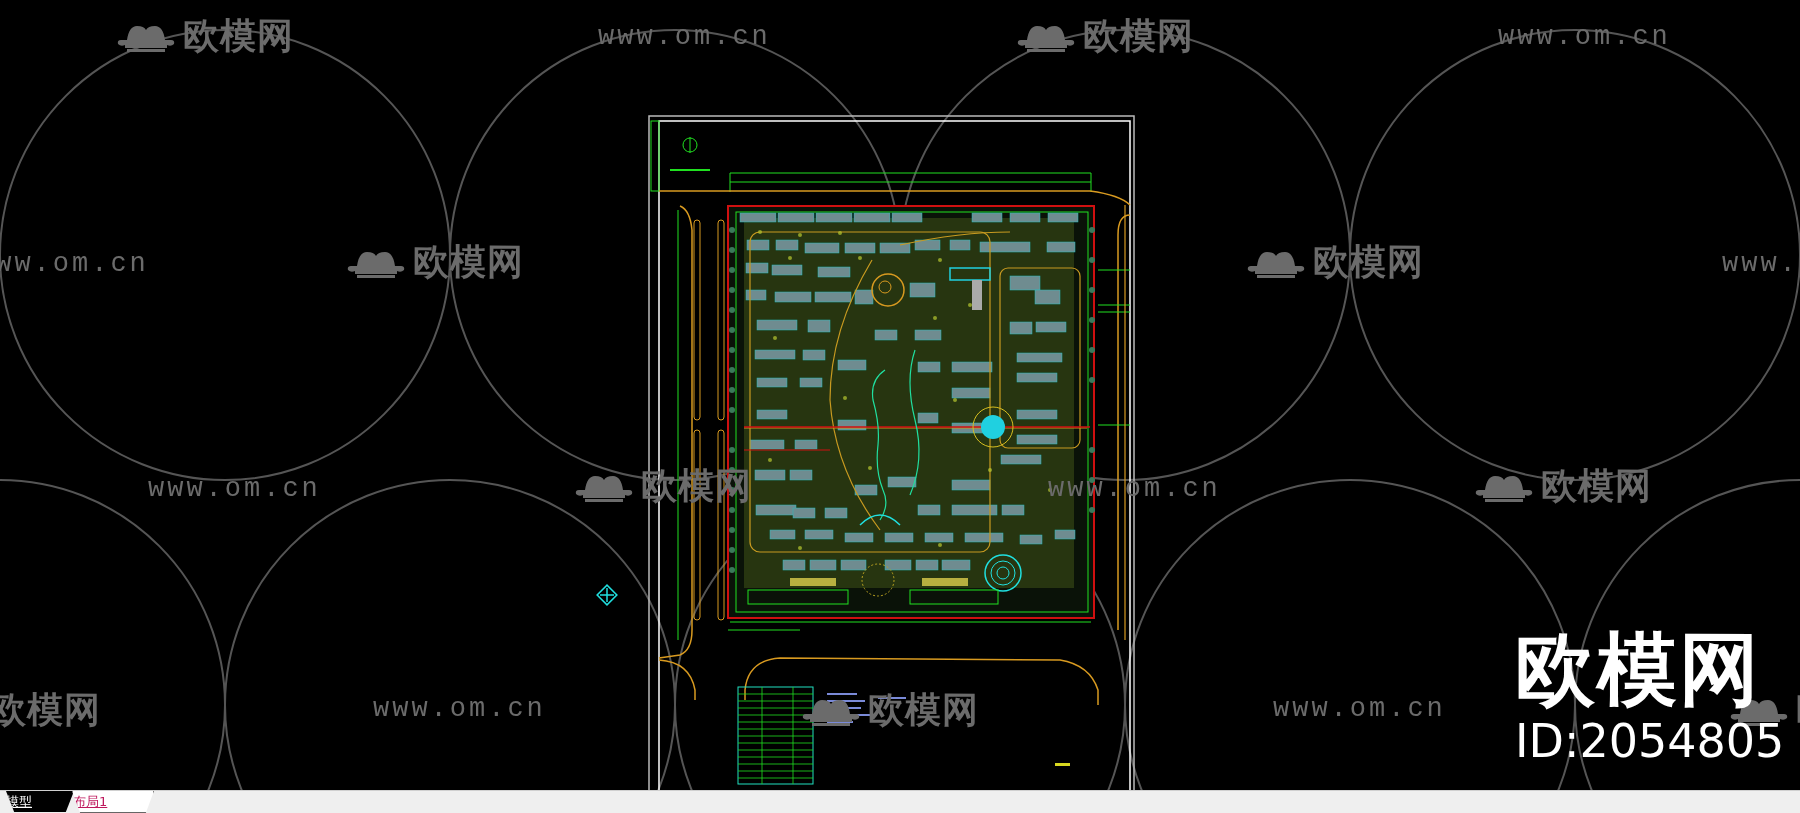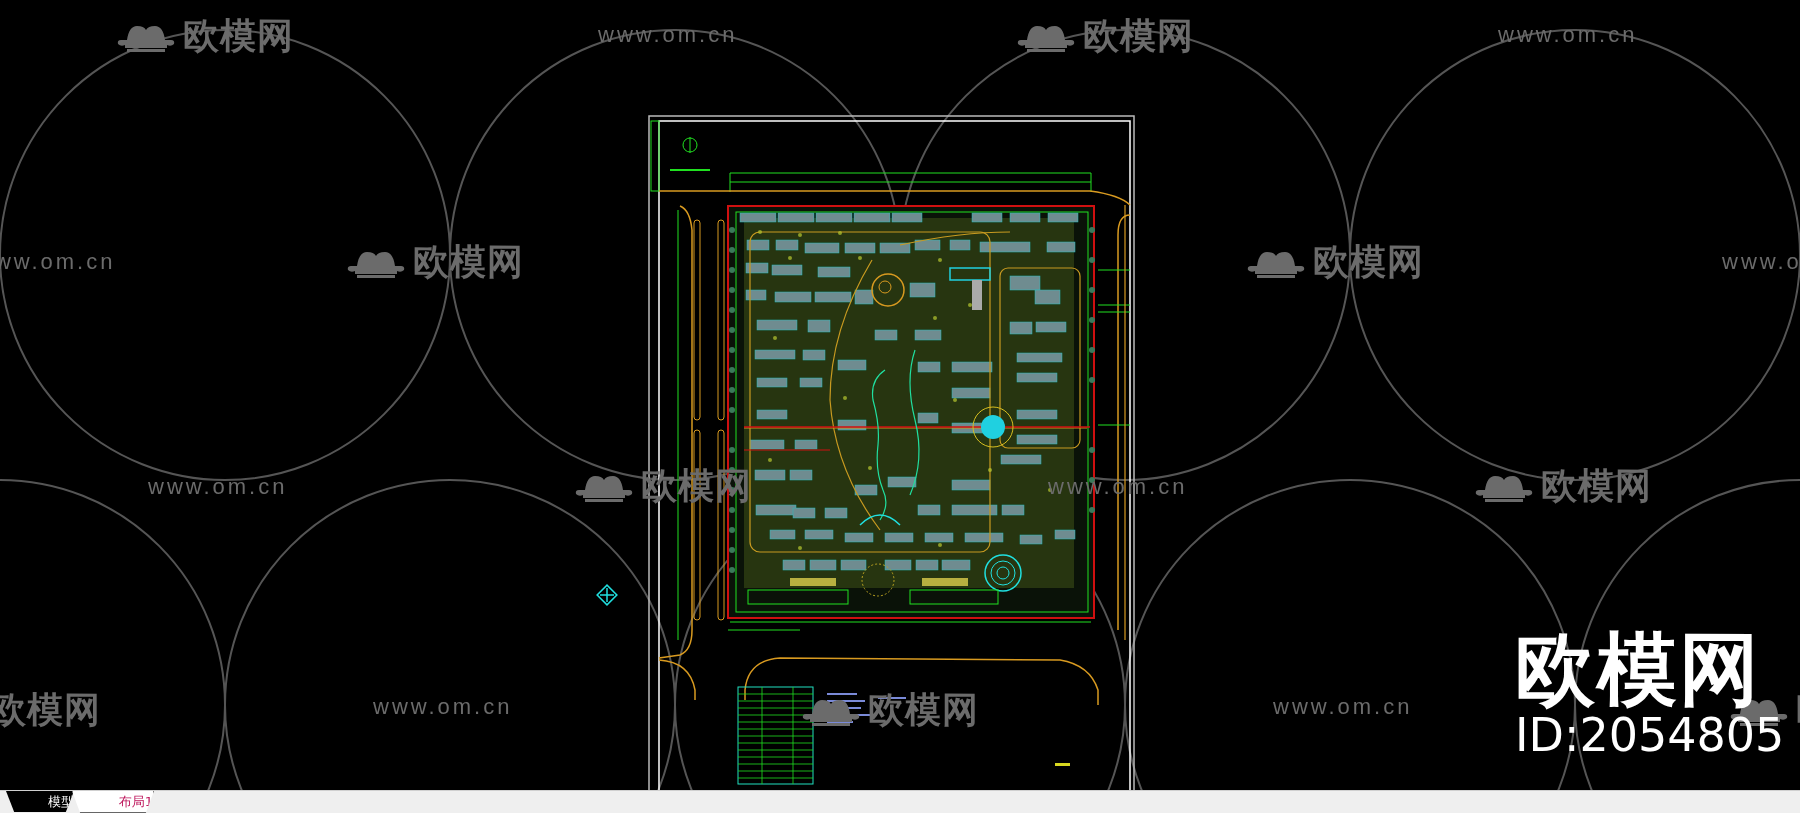--- a/index.html
+++ b/index.html
@@ -1,27 +1,27 @@
 <!DOCTYPE html>
 <html><head>
 <meta charset="utf-8">
 <style>
   html, body { margin:0; padding:0; background:#000; }
   body { width:1800px; height:813px; position:relative; overflow:hidden; font-family:"DejaVu Sans", sans-serif; }
   #canvas { position:absolute; left:0; top:0; width:1800px; height:790px; background:#000; overflow:hidden; }
   #drawing { position:absolute; left:0; top:0; }
   .wm { position:absolute; color:#6b6b6b; pointer-events:none; white-space:nowrap; }
   .wm-logo { font-size:36px; font-weight:bold; letter-spacing:1px; display:flex; align-items:center; gap:6px; }
-  .wm-url { font-family:Liberation Sans, sans-serif; font-size:22px; letter-spacing:3px; }
+  .wm-url { font-family:Liberation Mono, monospace; font-size:27px; letter-spacing:3px; }
   .sofa { width:62px; height:34px; }
   #brand { position:absolute; left:1515px; top:630px; color:#fff; }
   #brand .name { font-size:80px; font-weight:bold; line-height:80px; letter-spacing:2px; }
-  #brand .id { font-size:46px; line-height:50px; letter-spacing:0px; }
+  #brand .id { font-size:46px; line-height:50px; letter-spacing:0px; margin-top:6px; }
   #tabbar { position:absolute; left:0; top:790px; width:1800px; height:23px; background:#efefef; border-top:1px solid #d0d0d0; }
-  .tab { position:absolute; top:0; height:21px; font-size:13px; line-height:21px; text-align:right; }
+  .tab { position:absolute; top:0; height:21px; font-size:13px; line-height:21px; text-align:left;text-decoration:underline; }
   .tab-model { left:6px; width:68px; background:#000; color:#fff; clip-path:polygon(0 0,100% 0,88% 100%,12% 100%); }
   .tab-layout { left:72px; width:80px; background:#fff; color:#be185d; border:1px solid #666; border-top:none; clip-path:polygon(0 0,100% 0,90% 100%,10% 100%); }
 </style>
 </head>
 <body>
 
 <div id="canvas">
   <svg id="drawing" width="1800" height="790" viewBox="0 0 1800 790">
 
     <g stroke="#555" stroke-width="2" fill="none">

